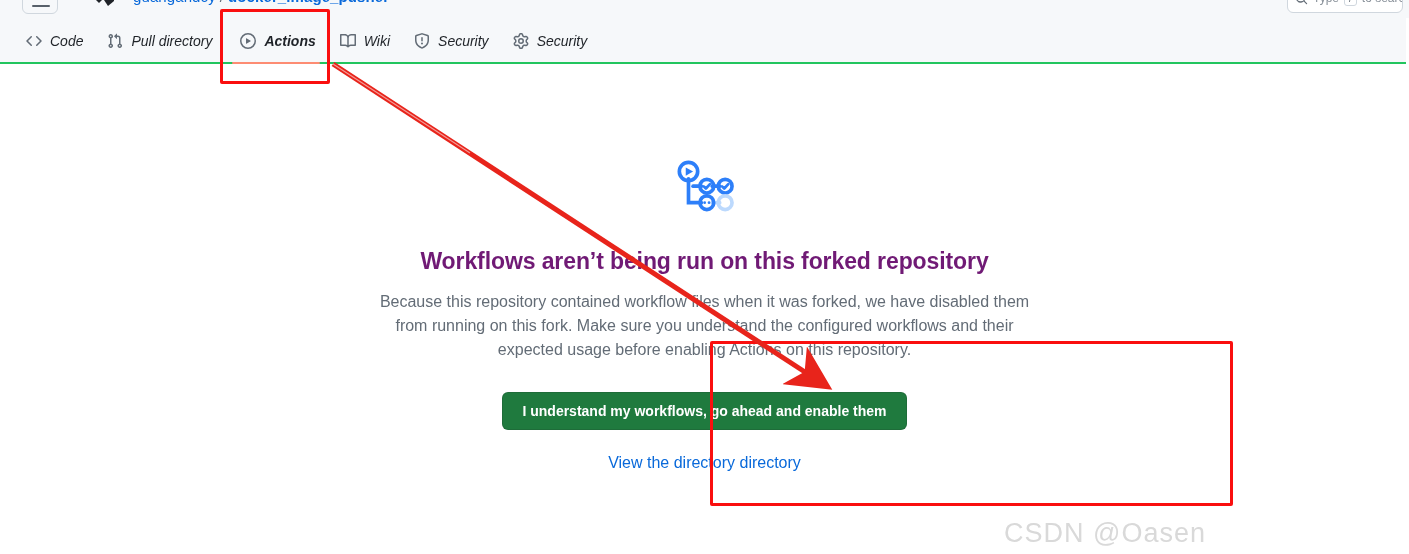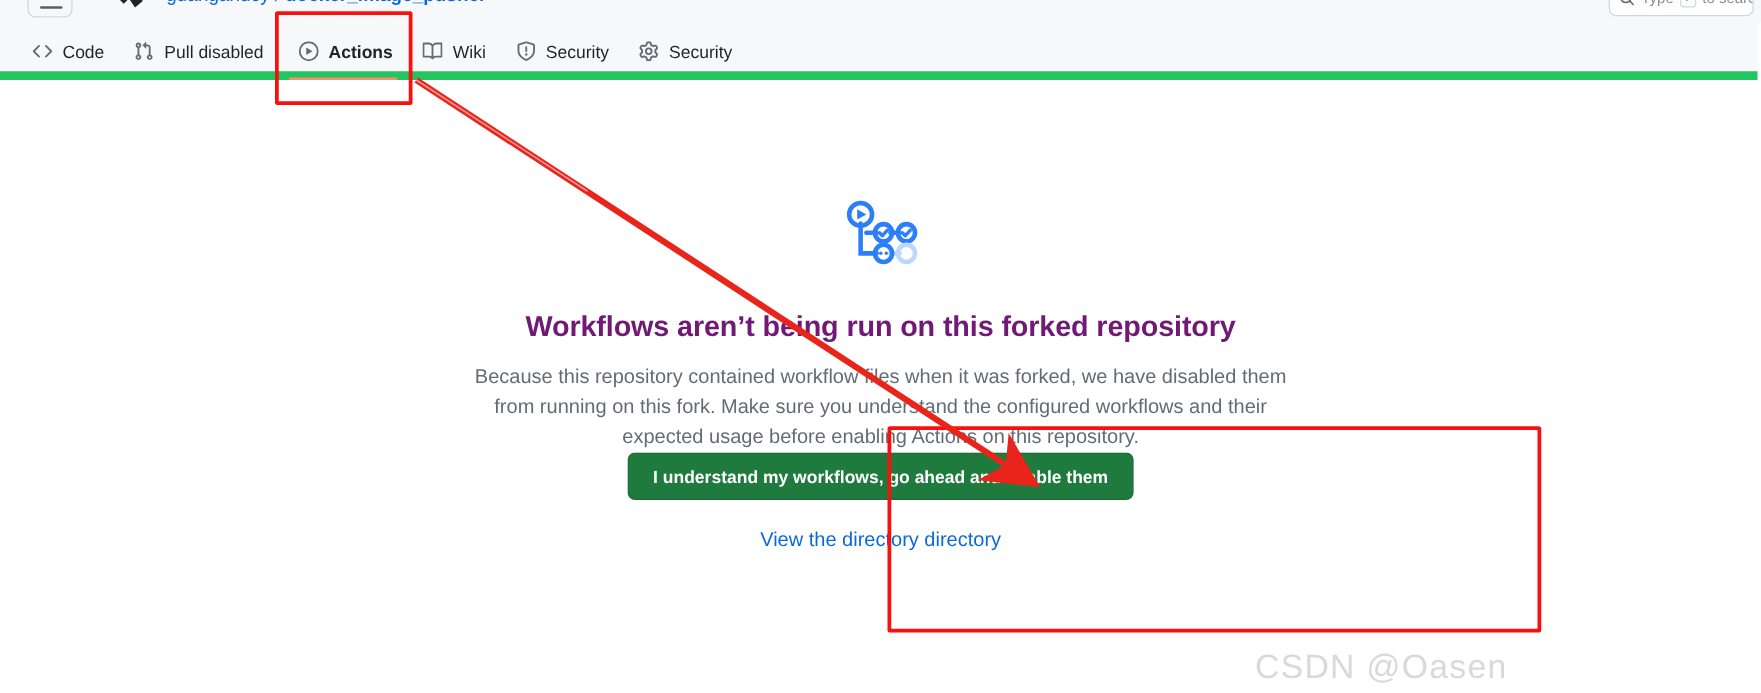--- a/index.html
+++ b/index.html
@@ -86,21 +86,22 @@
     line-height: 13px;
   }
 
   
   .repo-nav {
     position: absolute;
     left: 0; top: 18px;
     width: 1406px;
     height: 46px;
     background: #f6f8fa;
-    border-bottom: 7px solid #22c55e;
+    border-bottom: 2px solid #22c55e;
+    font-style: italic;
   }
   .nav-items {
     position: absolute;
     left: 14px; top: 0;
     height: 46px;
     display: flex;
     align-items: center;
     gap: 0px;
   }
   .nav-item {
@@ -160,21 +161,21 @@
     line-height: 1.3;
     letter-spacing: -.1px;
   }
   .bs-body {
     margin-top: 13px;
     font-size: 16px;
     line-height: 24px;
     color: #636c76;
     padding: 0 8px;
   }
-  .bs-actions { }
+  .bs-actions { margin-top: 30px; }
   .btn-primary {
     display: inline-block;
     background: #1f7a3e;
     color: #ffffff;
     font-size: 14px;
     font-weight: 600;
     border: 1px solid rgba(27,31,36,0.15);
     border-radius: 6px;
     padding: 9px 19px;
     line-height: 18px;
@@ -263,21 +264,21 @@
         </span>
         <span>Code</span>
       </div>
 
       <div class="nav-item">
         <span class="nicon">
           <svg width="16" height="16" viewBox="0 0 16 16" fill="currentColor" aria-hidden="true">
               <path d="M1.5 3.25a2.25 2.25 0 1 1 3 2.122v5.256a2.251 2.251 0 1 1-1.5 0V5.372A2.25 2.25 0 0 1 1.5 3.25m5.677-.177L9.573.677A.25.25 0 0 1 10 .854V2.5h1A2.5 2.5 0 0 1 13.5 5v5.628a2.251 2.251 0 1 1-1.5 0V5a1 1 0 0 0-1-1h-1v1.646a.25.25 0 0 1-.427.177L7.177 3.427a.25.25 0 0 1 0-.354M3.75 2.5a.75.75 0 1 0 0 1.5.75.75 0 0 0 0-1.5m0 9.5a.75.75 0 1 0 0 1.5.75.75 0 0 0 0-1.5m8.25.75a.75.75 0 1 0 1.5 0 .75.75 0 0 0-1.5 0"></path>
             </svg>
         </span>
-        <span>Pull disabled</span>
+        <span>Pull directory</span>
       </div>
 
       <div class="nav-item active">
         <span class="nicon">
           <svg width="16" height="16" viewBox="0 0 16 16" fill="currentColor" aria-hidden="true">
               <path d="M8 0a8 8 0 1 1 0 16A8 8 0 0 1 8 0M1.5 8a6.5 6.5 0 1 0 13 0 6.5 6.5 0 0 0-13 0m4.879-2.773 4.264 2.559a.25.25 0 0 1 0 .428l-4.264 2.559A.25.25 0 0 1 6 10.559V5.442a.25.25 0 0 1 .379-.215"></path>
             </svg>
         </span>
         <span>Actions</span>
         <span class="underline"></span>

